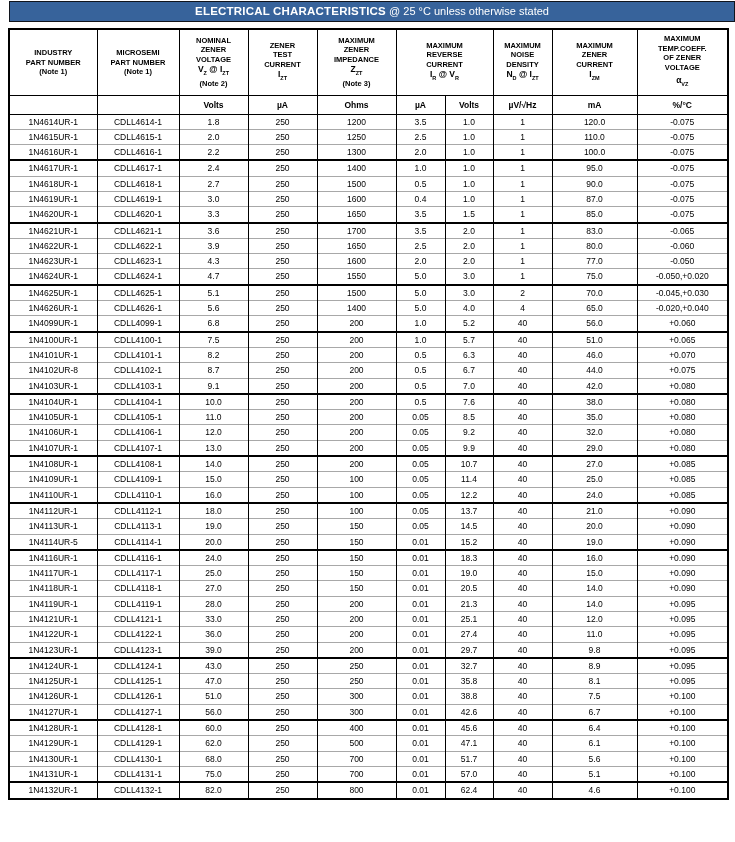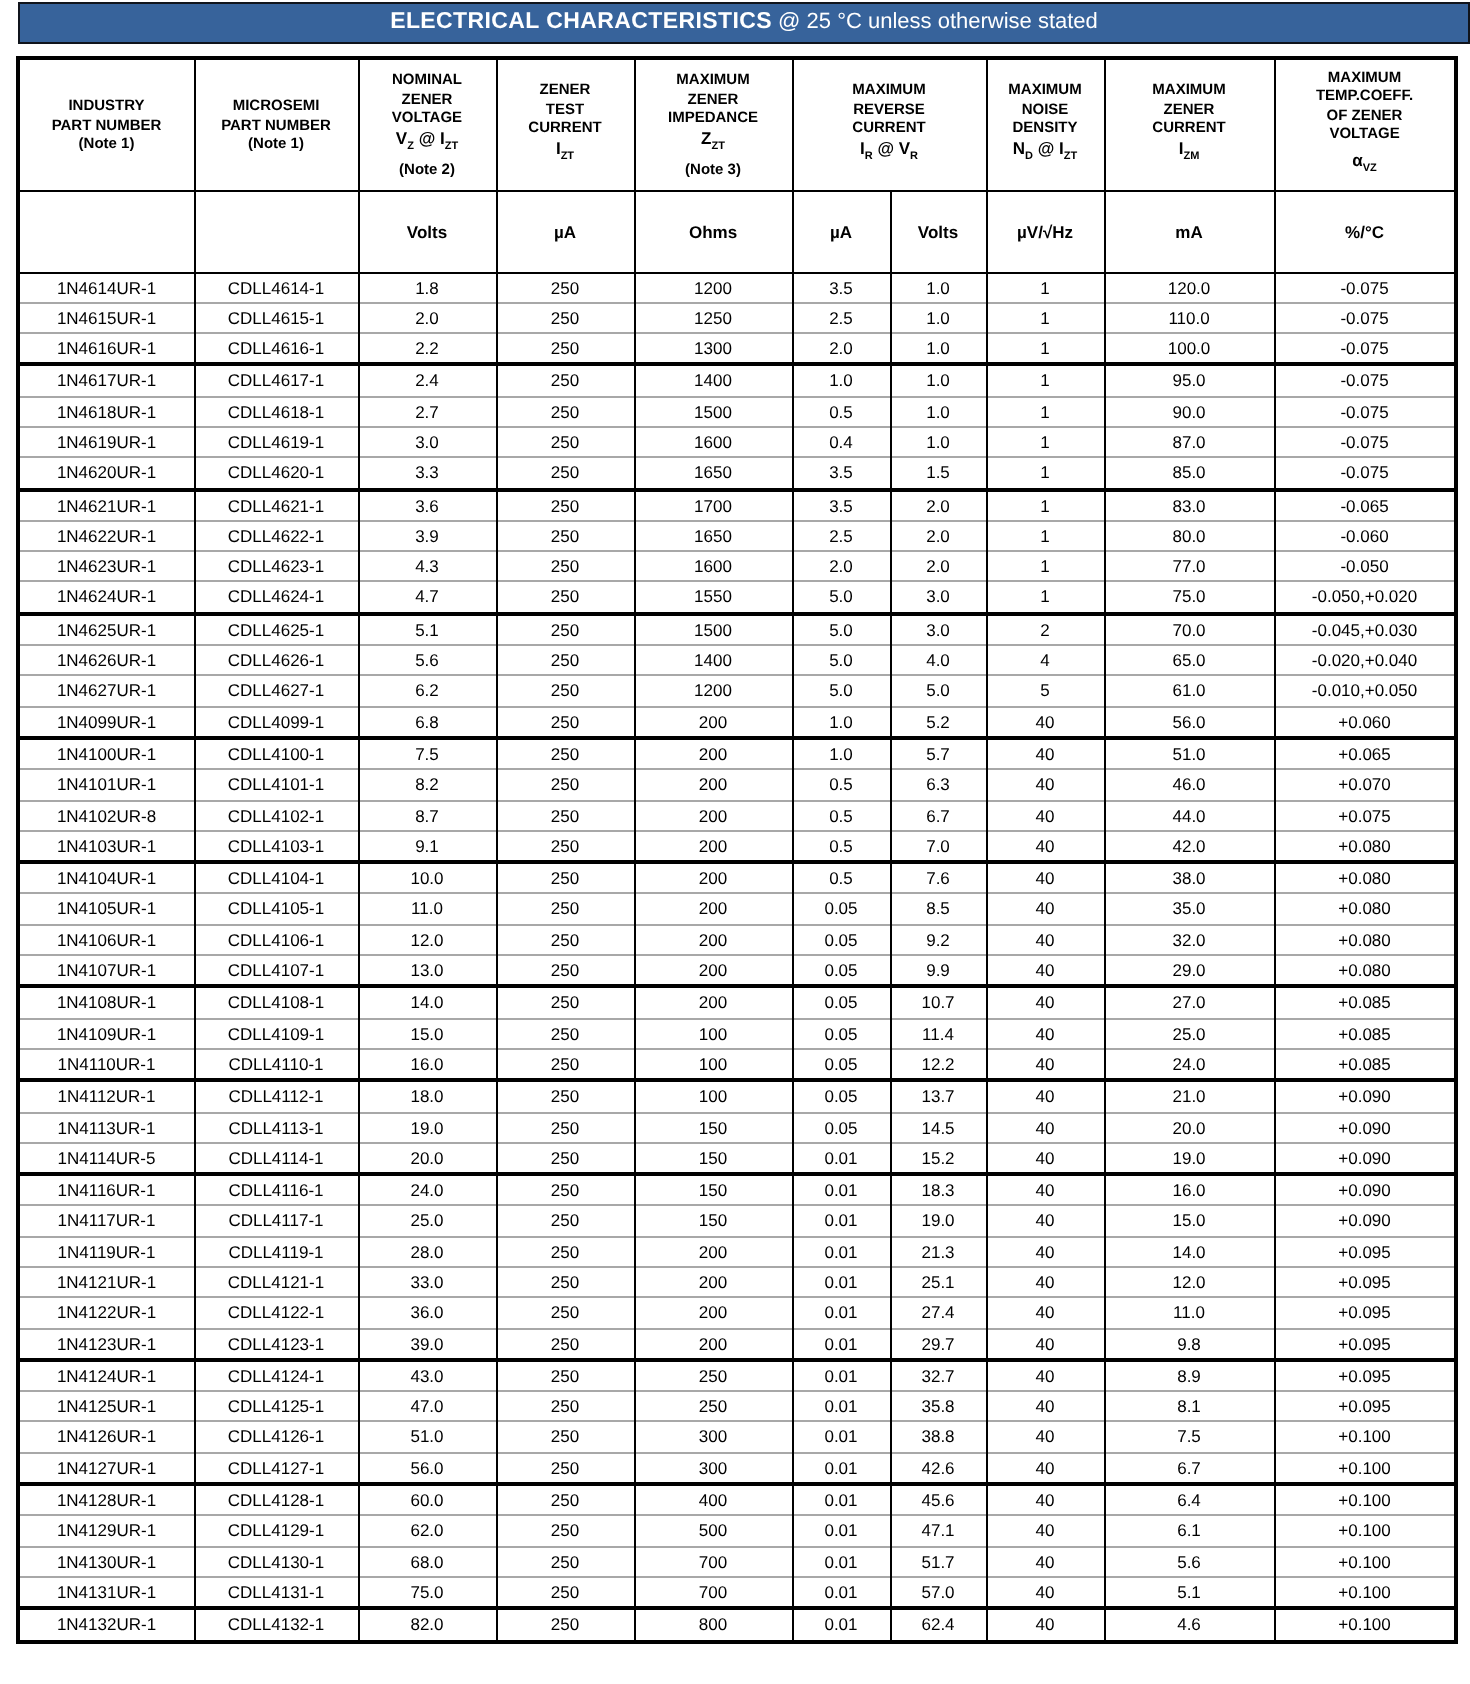--- a/index.html
+++ b/index.html
@@ -38,21 +38,21 @@
     text-align:center;
     vertical-align:middle;
     padding:1px;
   }
   .header-row th { height:66px; font-size:7.5px; line-height:9.5px; }
   .header-row th div.fx { font-size:8.5px; line-height:11px; }
   .header-row th:nth-child(9) div:last-child { margin-top:3px; }
   sub { font-size:5.5px; }
   .units-row th {
     height:15px; font-size:8.5px;
-    padding:13px; line-height:14px;
+    padding:2px; line-height:14px;
     border-bottom:1px solid #000;
   }
   tbody td {
     font-size:8.5px;
     text-align:center;
     vertical-align:middle;
     height:14.3px;
     line-height:14.3px;
     padding:0;
     white-space:nowrap;
@@ -305,32 +305,20 @@
         <td>5.6</td>
         <td>250</td>
         <td>1400</td>
         <td>5.0</td>
         <td>4.0</td>
         <td>4</td>
         <td>65.0</td>
         <td>-0.020,+0.040</td>
       </tr>
       <tr>
-        <td>1N4627UR-1</td>
-        <td>CDLL4627-1</td>
-        <td>6.2</td>
-        <td>250</td>
-        <td>1200</td>
-        <td>5.0</td>
-        <td>5.0</td>
-        <td>5</td>
-        <td>61.0</td>
-        <td>-0.010,+0.050</td>
-      </tr>
-      <tr>
         <td>1N4099UR-1</td>
         <td>CDLL4099-1</td>
         <td>6.8</td>
         <td>250</td>
         <td>200</td>
         <td>1.0</td>
         <td>5.2</td>
         <td>40</td>
         <td>56.0</td>
         <td>+0.060</td>
@@ -518,20 +506,32 @@
       <tr>
         <td>1N4117UR-1</td>
         <td>CDLL4117-1</td>
         <td>25.0</td>
         <td>250</td>
         <td>150</td>
         <td>0.01</td>
         <td>19.0</td>
         <td>40</td>
         <td>15.0</td>
+        <td>+0.090</td>
+      </tr>
+      <tr>
+        <td>1N4118UR-1</td>
+        <td>CDLL4118-1</td>
+        <td>27.0</td>
+        <td>250</td>
+        <td>150</td>
+        <td>0.01</td>
+        <td>20.5</td>
+        <td>40</td>
+        <td>14.0</td>
         <td>+0.090</td>
       </tr>
       <tr>
         <td>1N4119UR-1</td>
         <td>CDLL4119-1</td>
         <td>28.0</td>
         <td>250</td>
         <td>200</td>
         <td>0.01</td>
         <td>21.3</td>

